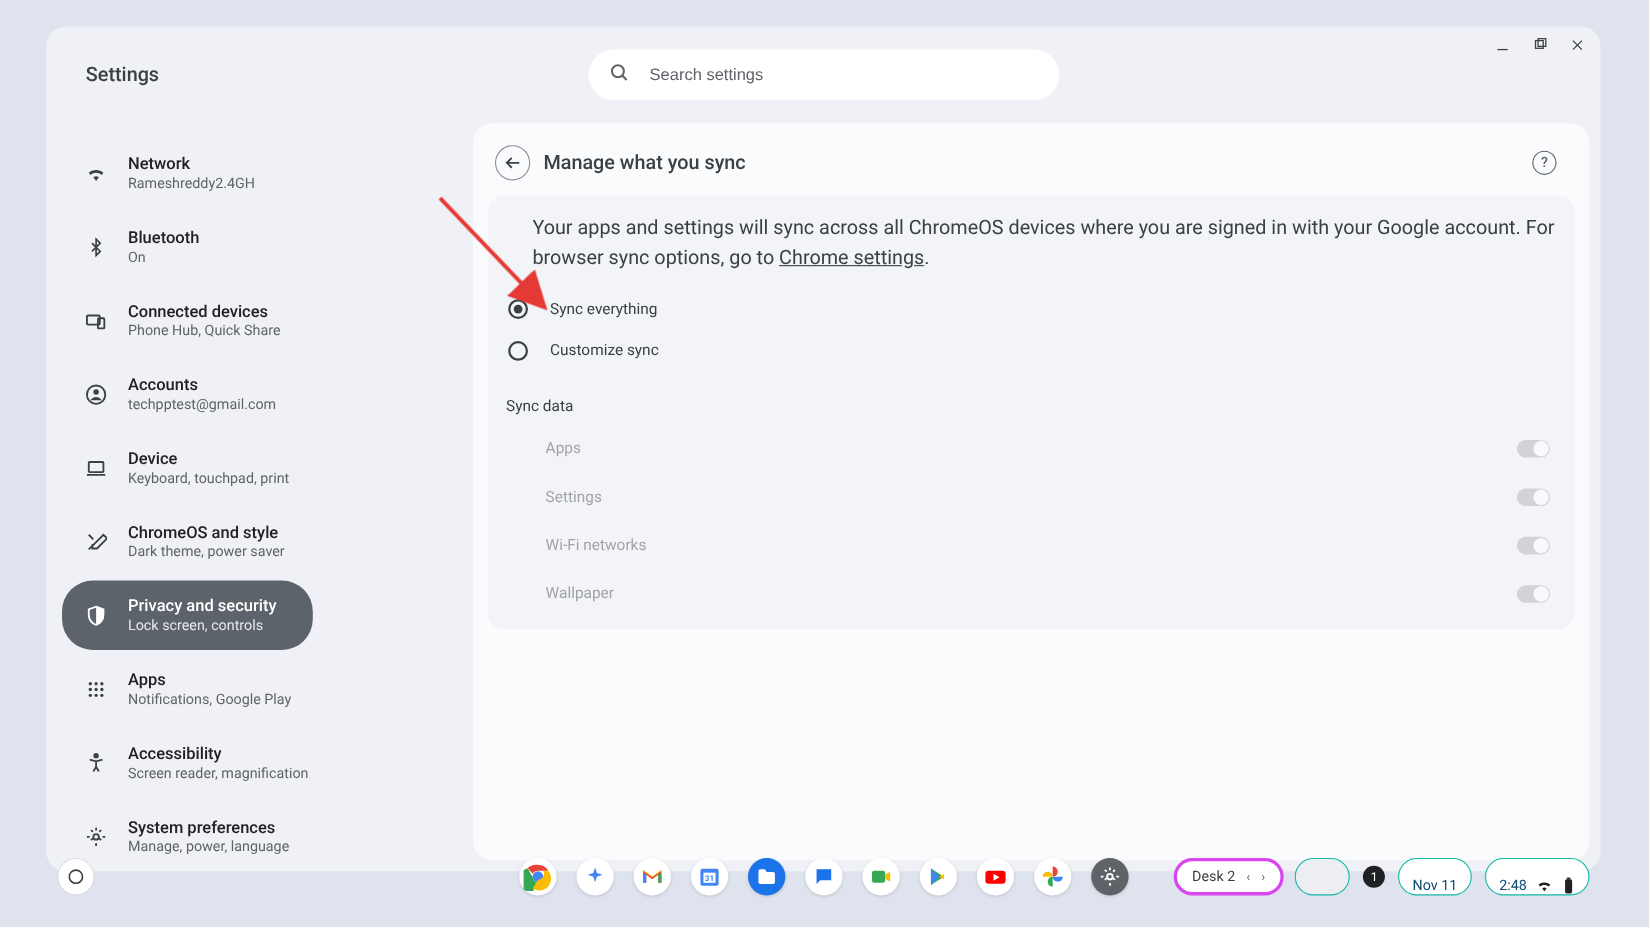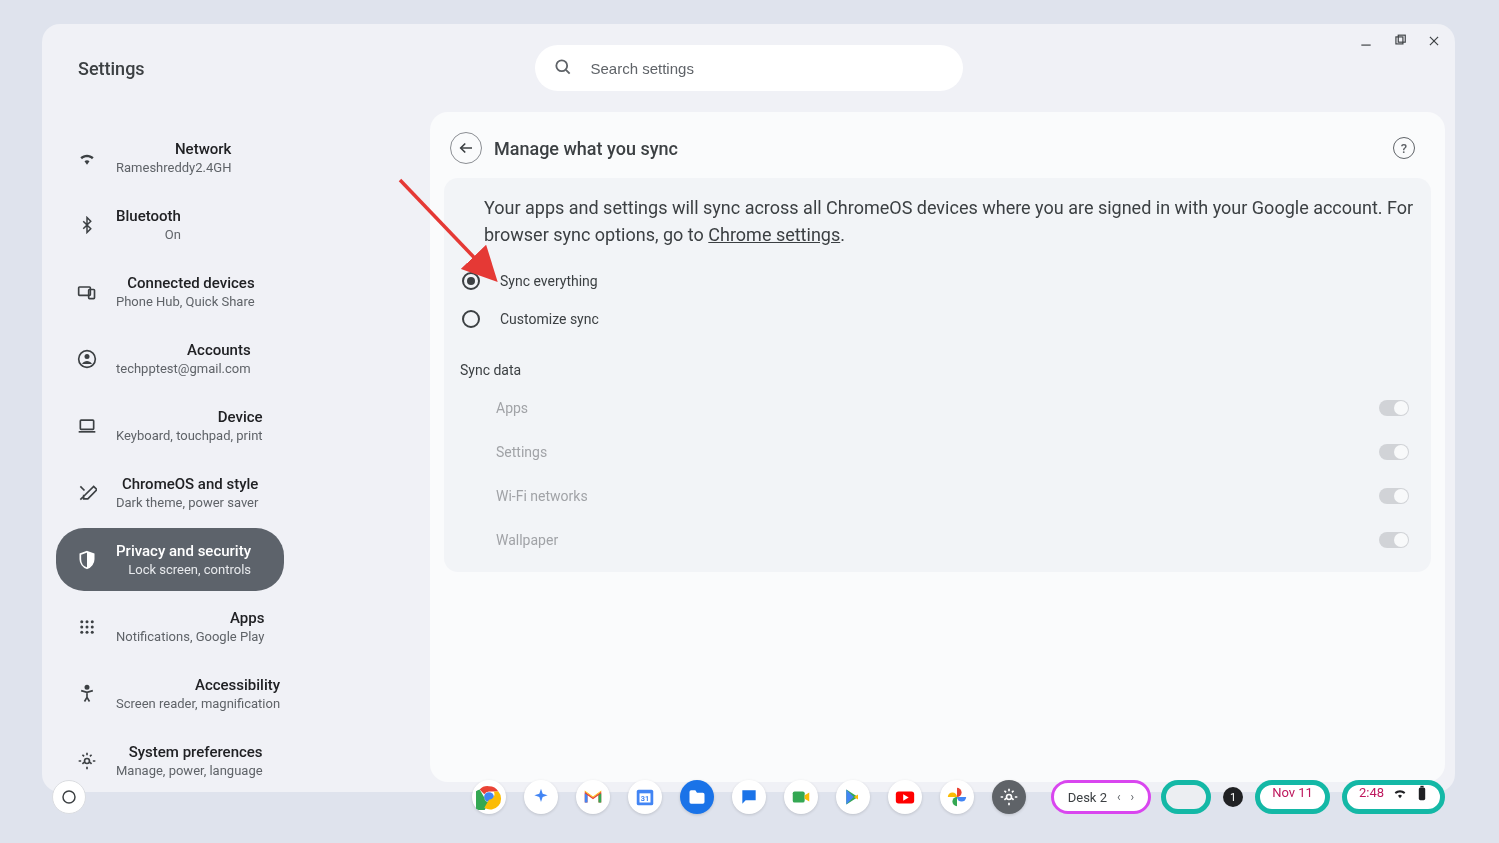--- a/index.html
+++ b/index.html
@@ -99,21 +99,21 @@
   .nav-icon {
     width: 22px;
     height: 22px;
     display:flex;
     align-items:center;
     justify-content:center;
     color:#3c4043;
     flex-shrink:0;
   }
   .nav-item.active .nav-icon { color:#fff; }
-  .nav-text { display:flex; flex-direction:column; gap:2px;text-align:right; }
+  .nav-text { display:flex; flex-direction:column; gap:2px; }
   .nav-label { font-size: 15px; font-weight: 500; color:#202124;}
   .nav-item.active .nav-label { color:#fff; }
   .nav-sub { font-size: 13px; color:#5f6368; }
   .nav-item.active .nav-sub { color:#e8eaed; }
 
   .main-panel {
     flex:1;
     background:#fafbfc;
     border-radius:18px;
     padding: 14px 14px;
@@ -223,22 +223,22 @@
     display:flex; align-items:center; justify-content:center;
     box-shadow: 0 1px 3px rgba(0,0,0,0.15);
     font-size:18px;
   }
   .app-icon.settings { background:#5f6368; }
   .shelf-right {
     display:flex; align-items:center; gap:12px; margin-right:10px; margin-left:auto;
   }
   .status-pill {
     height:34px; background:#fff; border-radius:18px;
-    display:flex; align-items:flex-start; padding:0 12px;
-    border:5px solid #14b8a6; font-size:13px; color:#be185d; gap:8px;
+    display:flex; align-items:flex-end; padding:0 12px;
+    border:1px solid #14b8a6; font-size:13px; color:#0c4a6e; gap:8px;
   }
   .pill-notif { width:20px; height:20px; border-radius:50%; background:#202124; color:#fff; font-size:11px; display:flex; align-items:center; justify-content:center;}
 </style>
 </head>
 <body>
 
 <div class="window">
   <div class="window-controls">
     <span>
         <svg viewBox="0 0 24 24">

